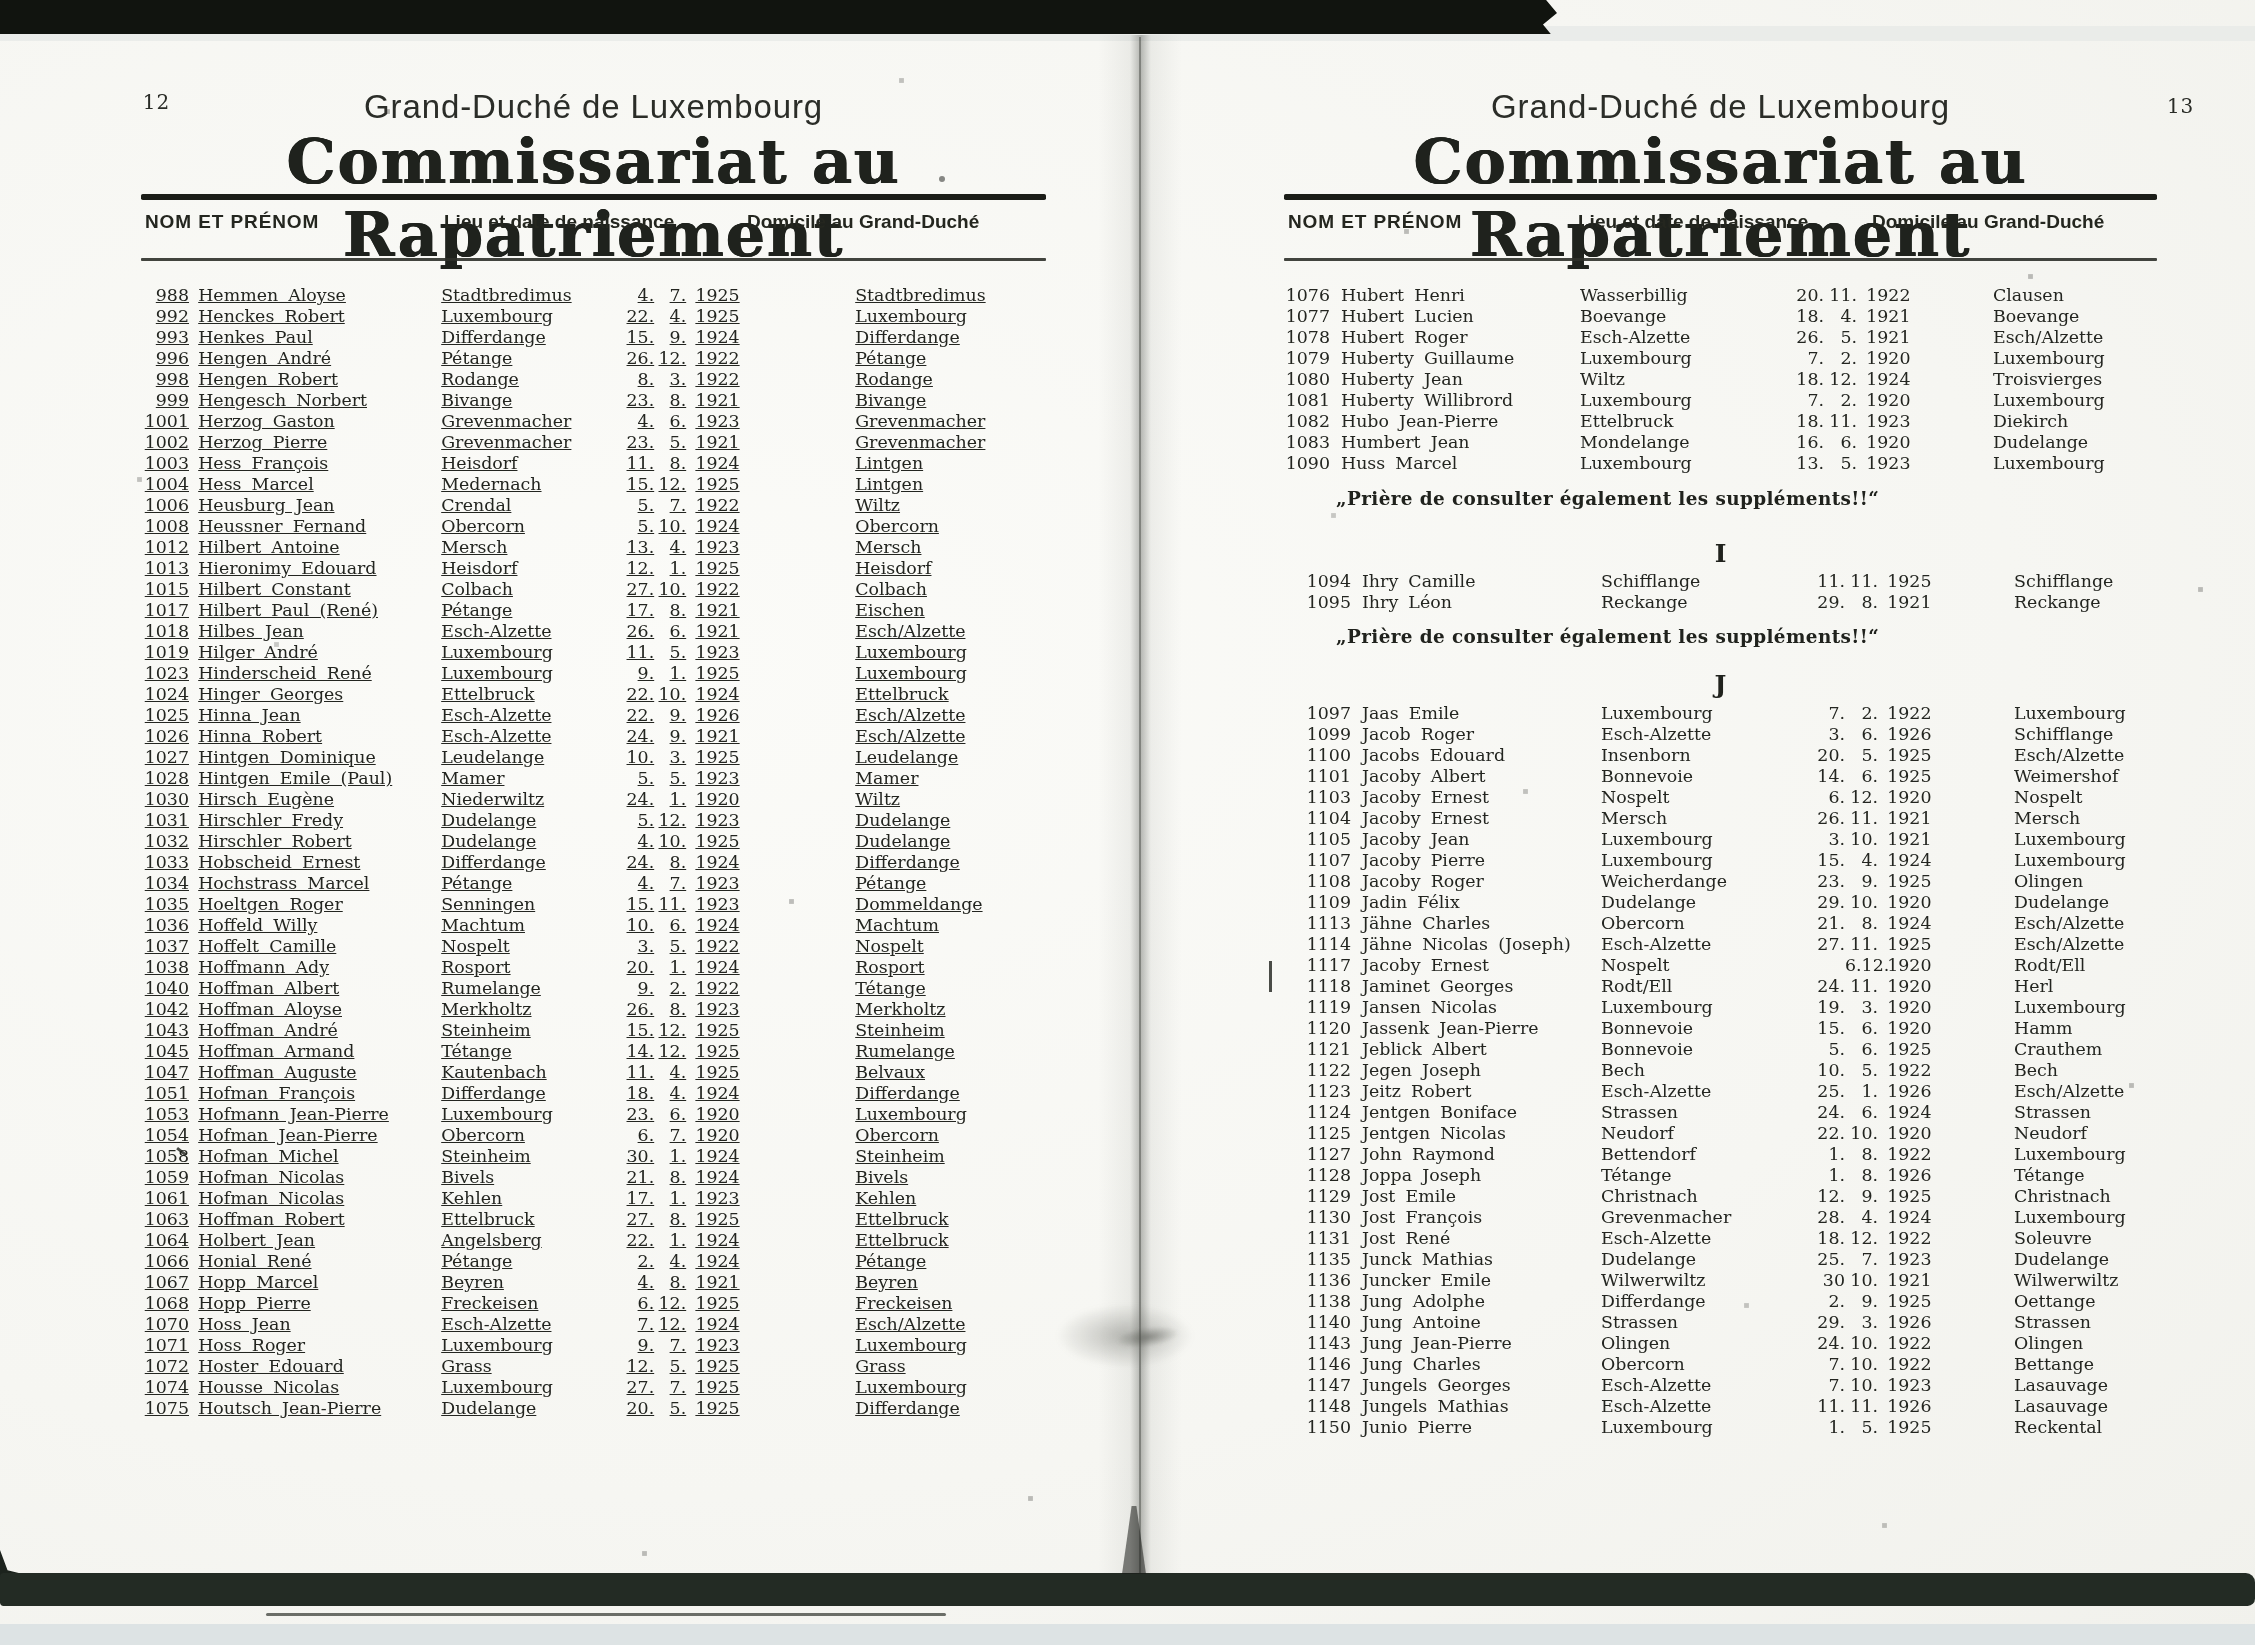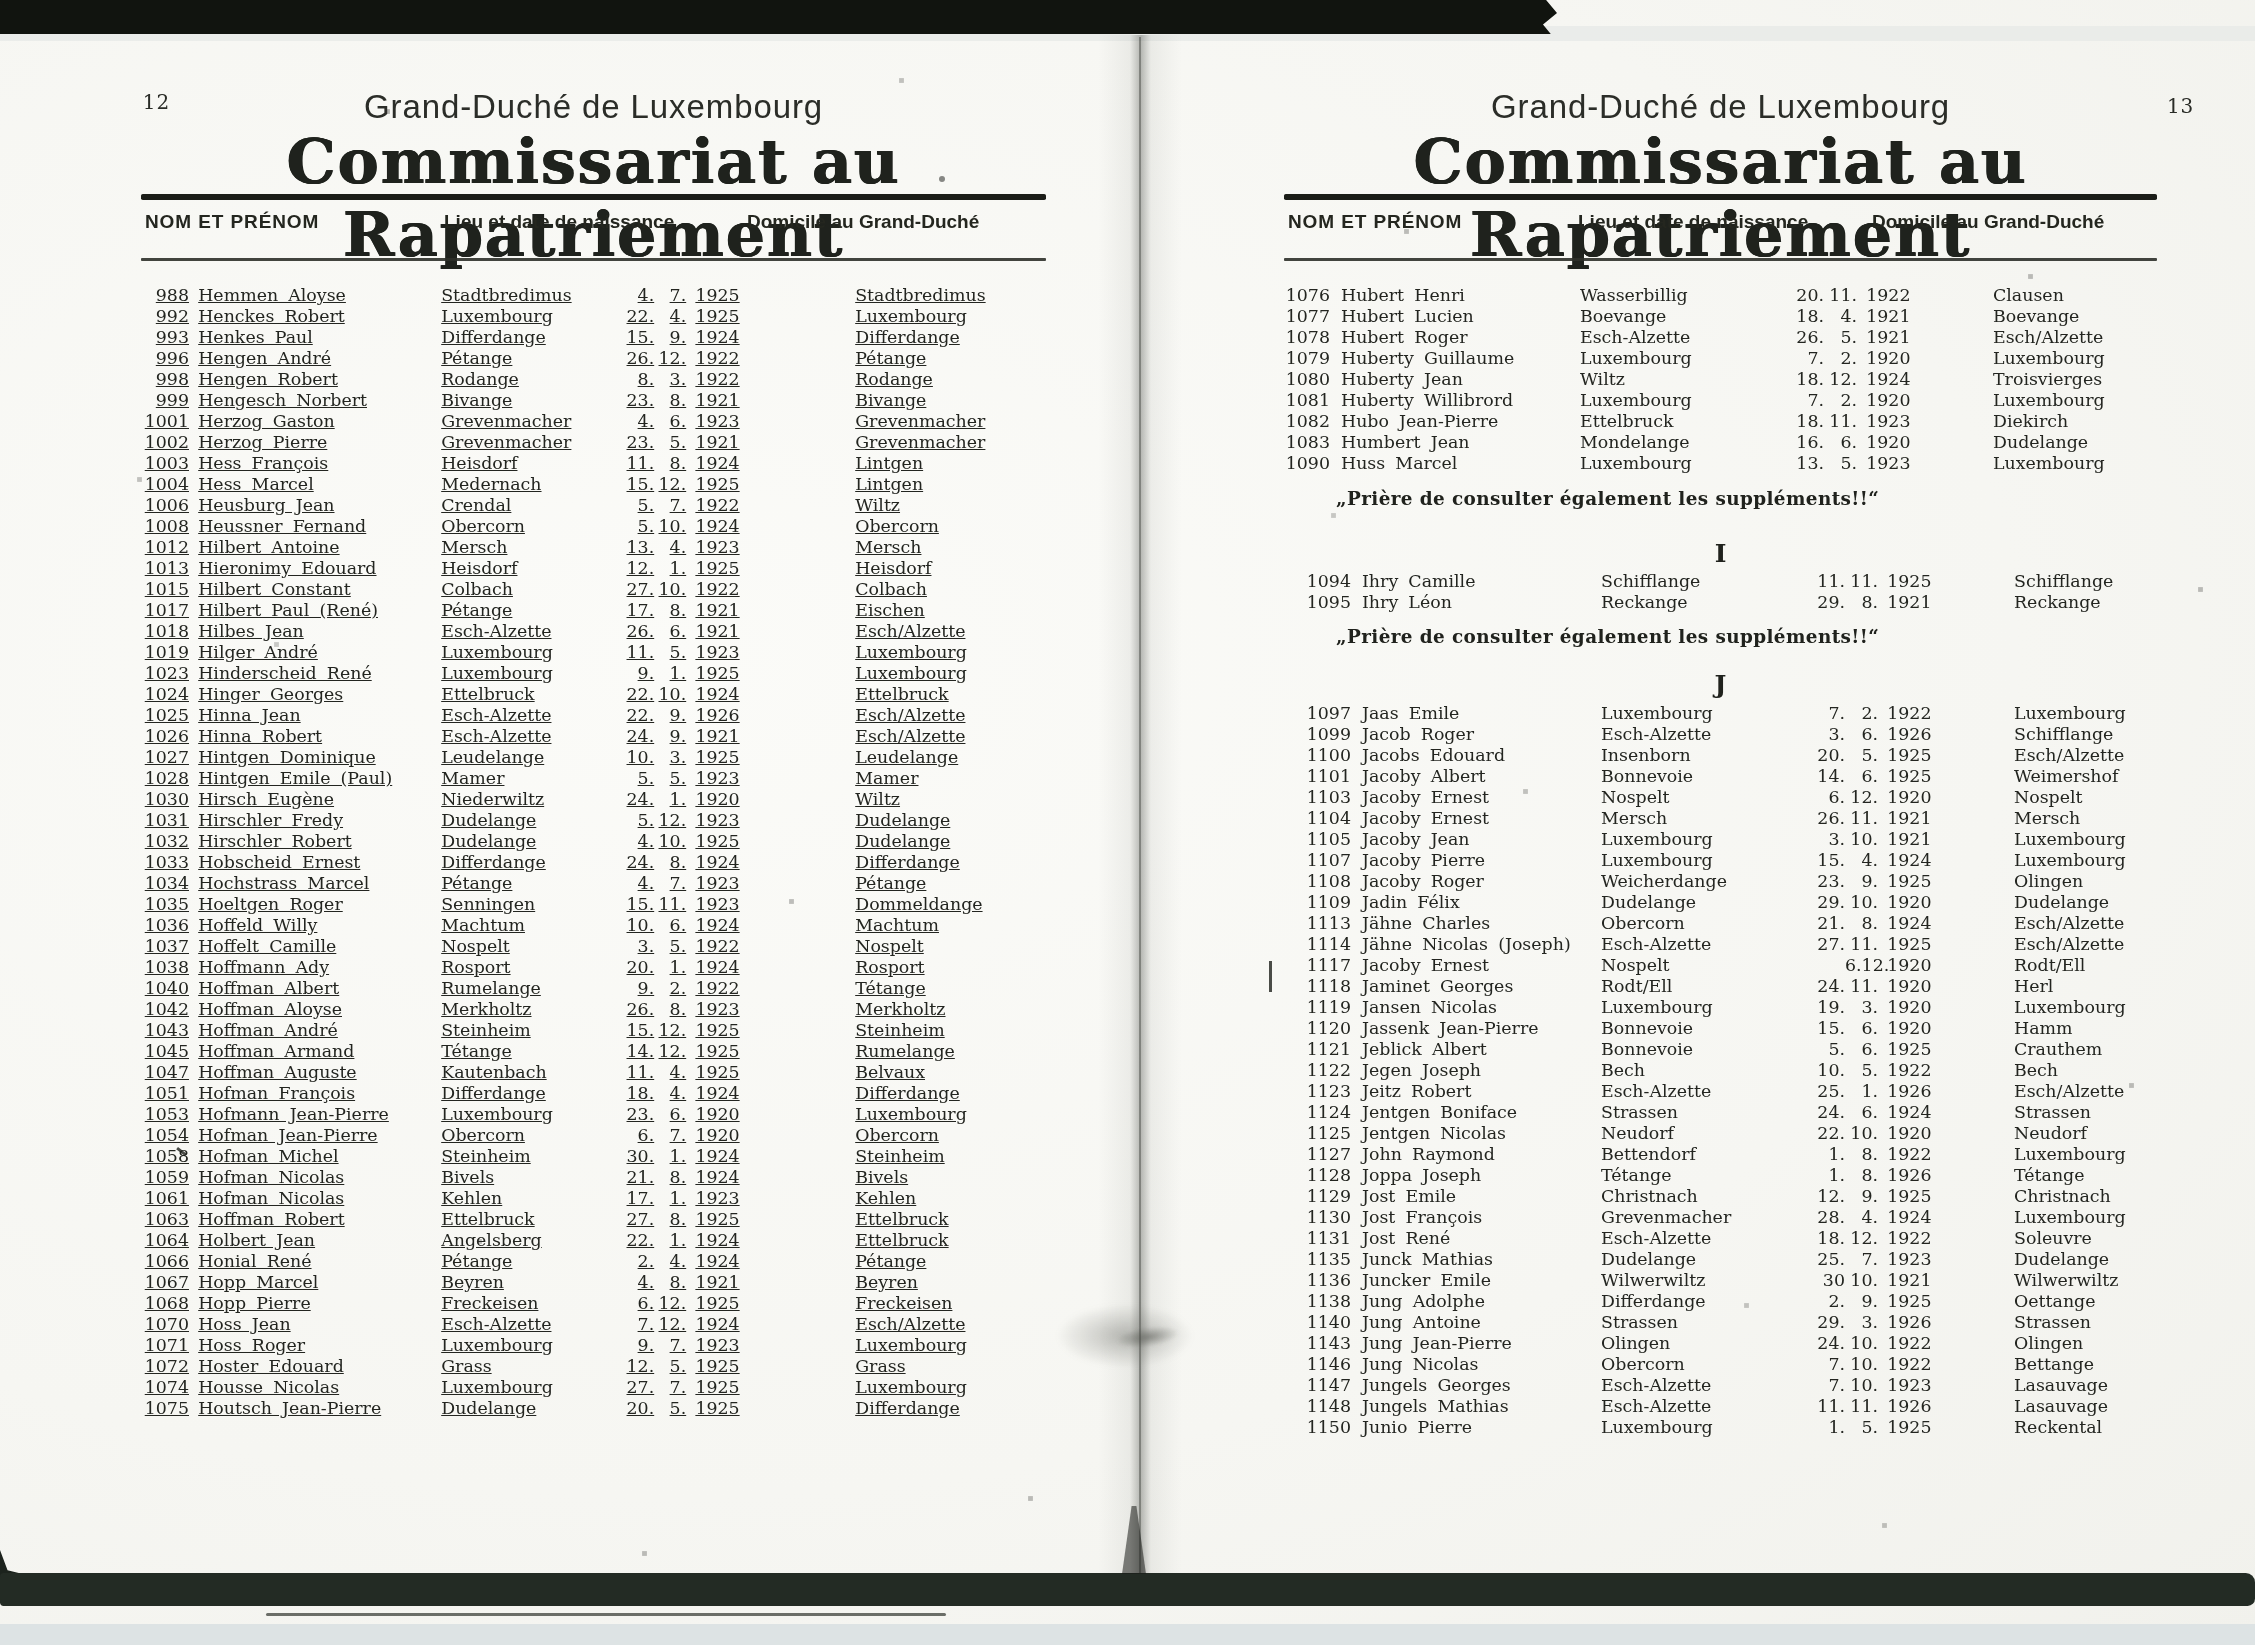--- a/index.html
+++ b/index.html
@@ -992,21 +992,21 @@
             <span class="num">1143</span>
             <span class="name">Jung Jean-Pierre</span>
             <span class="birth">Olingen</span>
             <span class="dd">24.</span>
             <span class="mm">10.</span>
             <span class="yy">1922</span>
             <span class="dom">Olingen</span>
           </div>
           <div class="row">
             <span class="num">1146</span>
-            <span class="name">Jung Nicolas</span>
+            <span class="name">Jung Charles</span>
             <span class="birth">Obercorn</span>
             <span class="dd">7.</span>
             <span class="mm">10.</span>
             <span class="yy">1922</span>
             <span class="dom">Bettange</span>
           </div>
           <div class="row">
             <span class="num">1147</span>
             <span class="name">Jungels Georges</span>
             <span class="birth">Esch-Alzette</span>

